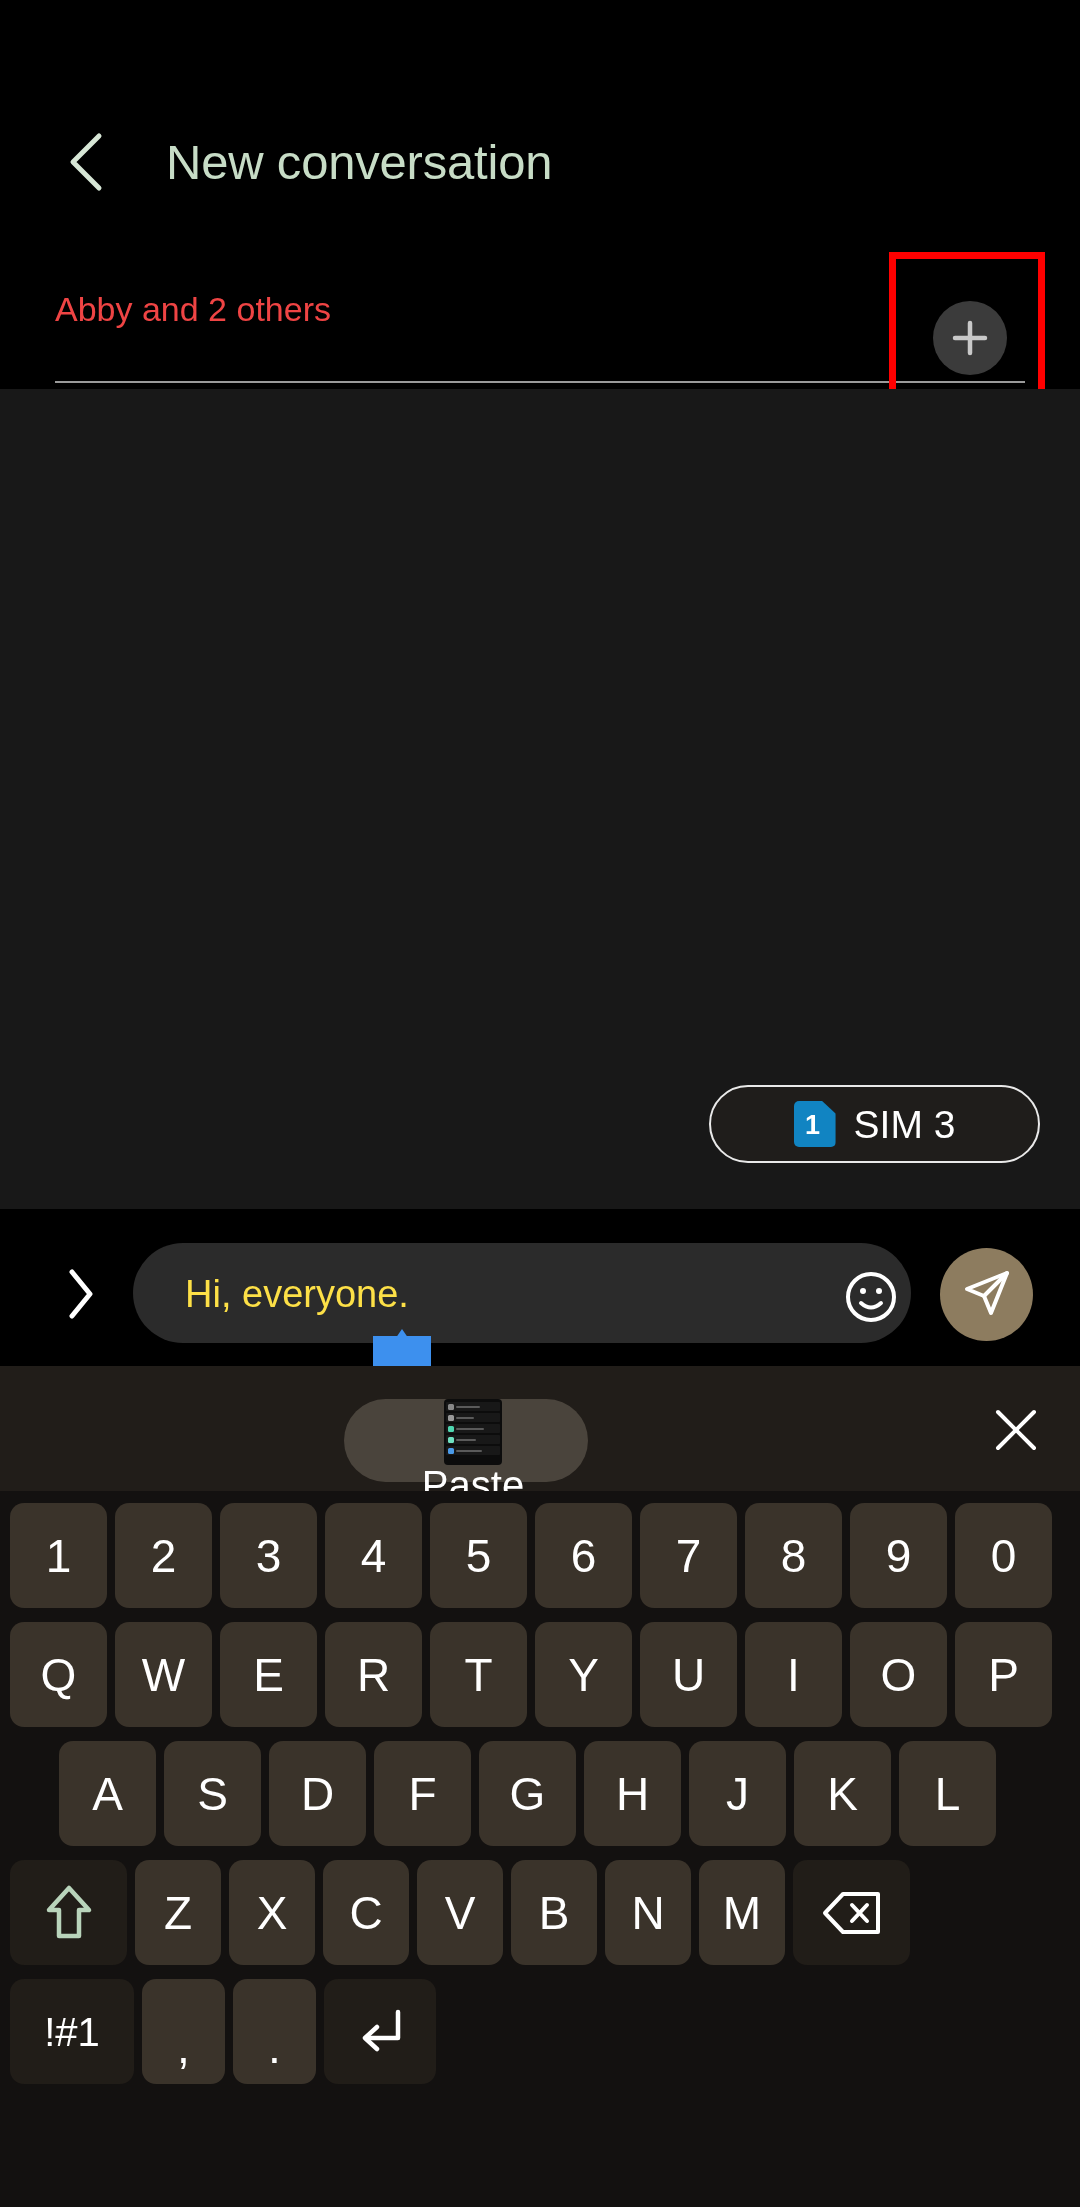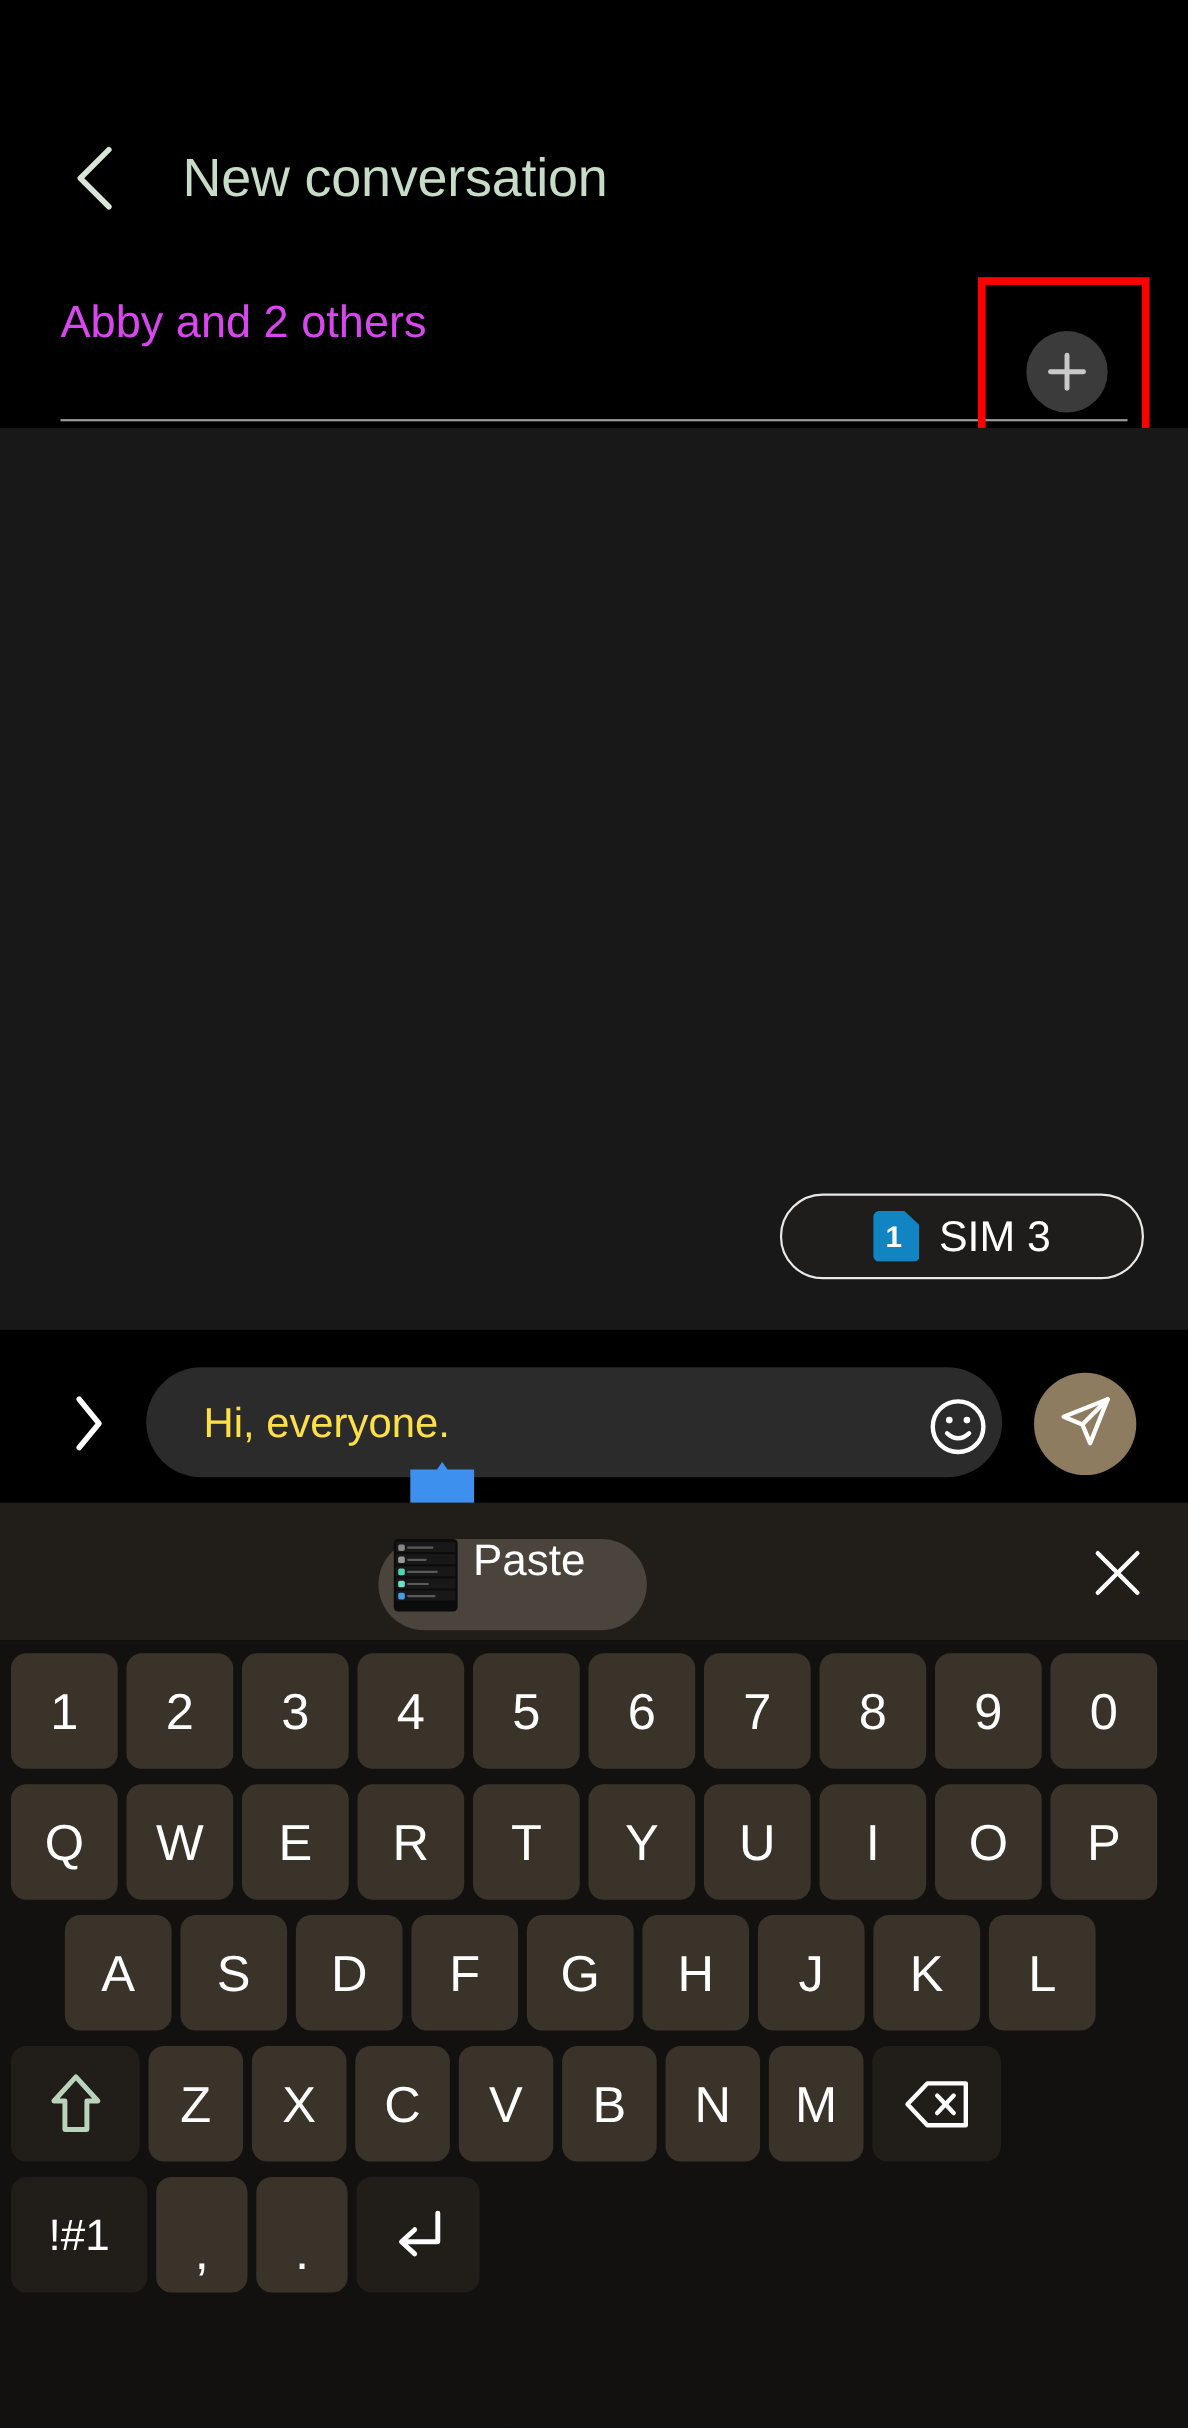--- a/index.html
+++ b/index.html
@@ -20,22 +20,22 @@
   .back-btn svg { display:block; }
   .app-title {
     position:absolute; left:166px; top:92px;
     font-size:49px; font-weight:400; letter-spacing:-0.2px;
     color:#c7dcc6; white-space:nowrap; line-height:68px;
   }
 
   
   .recipient-row { position:absolute; left:0; top:200px; width:1080px; height:152px; background:#000; }
   .recipient-text {
-    position:absolute; left:55px; top:28px;
-    font-size:41px; color:#d946ef; line-height:56px; white-space:nowrap;
+    position:absolute; left:55px; top:45px;
+    font-size:34px; color:#ef4444; line-height:56px; white-space:nowrap;
   }
   .recipient-underline {
     position:absolute; left:55px; top:345px; width:970px; height:2px;
     background:#9a9a9a;
   }
   .add-recipient-btn {
     position:absolute; left:933px; top:265px; width:74px; height:74px;
     border-radius:50%; background:#3b3b3b;
     display:flex; align-items:center; justify-content:center;
   }
@@ -107,21 +107,21 @@
   }
 
   
   .paste-bar {
     position:absolute; left:0; top:1330px; width:1080px; height:125px;
     background:#211d19;
   }
   .paste-chip {
     position:absolute; left:344px; top:1363px; width:244px; height:83px;
     background:#4a443c; border-radius:42px;
-    display:flex; 
+    display:flex; align-items:center;flex-direction:column;
   }
   .paste-thumb {
     width:58px; height:66px; margin-left:14px; flex:0 0 auto;
     background:#0c0c0c; border-radius:4px; overflow:hidden;
     display:flex; flex-direction:column; padding:3px 2px; gap:2px;
   }
   .thumb-row { height:9px; background:#181818; border-radius:1px; display:flex; align-items:center; gap:2px; padding-left:2px; }
   .thumb-dot { width:6px; height:6px; border-radius:1.5px; flex:0 0 auto; }
   .thumb-line { height:2px; background:#5a5a5a; border-radius:1px; }
   .paste-label {

